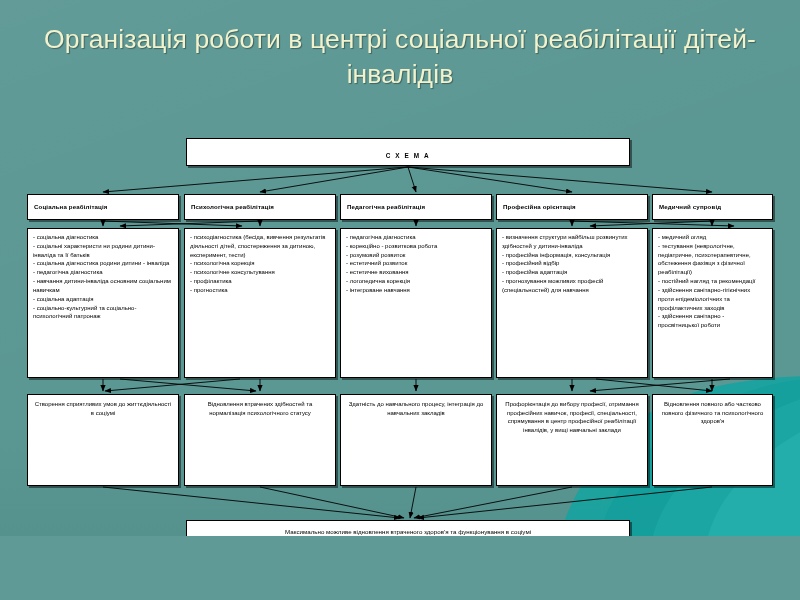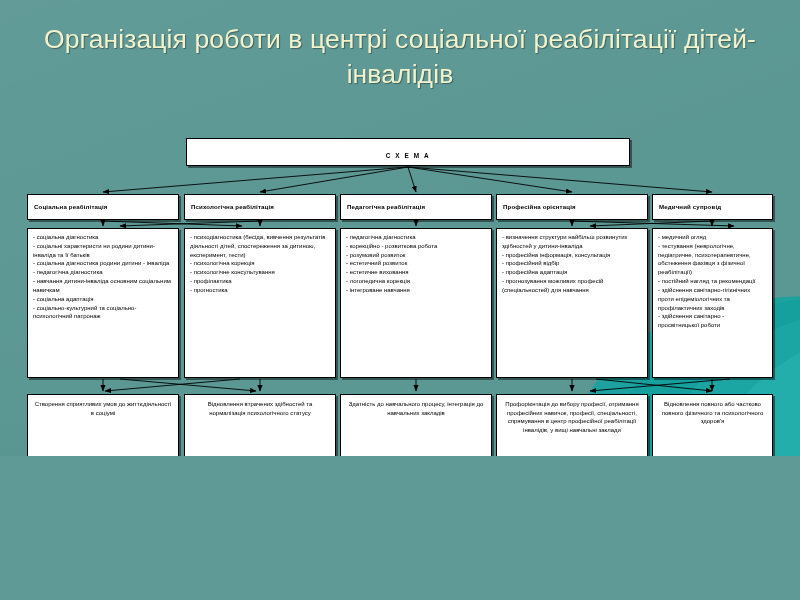--- a/index.html
+++ b/index.html
@@ -10,21 +10,21 @@
   body {
     width: 800px;
     height: 600px;
     overflow: hidden;
     font-family: "Liberation Sans", sans-serif;
     background: #5f9a96;
   }
   #slide {
     position: relative;
     width: 800px;
-    height: 456px;
+    height: 536px;
     background: #5b9793;
     overflow: hidden;
   }
   
   .bg-deco {
     position: absolute;
     pointer-events: none;
   }
   #deco-wash {
     left: 0; top: 0; width: 800px; height: 600px;

